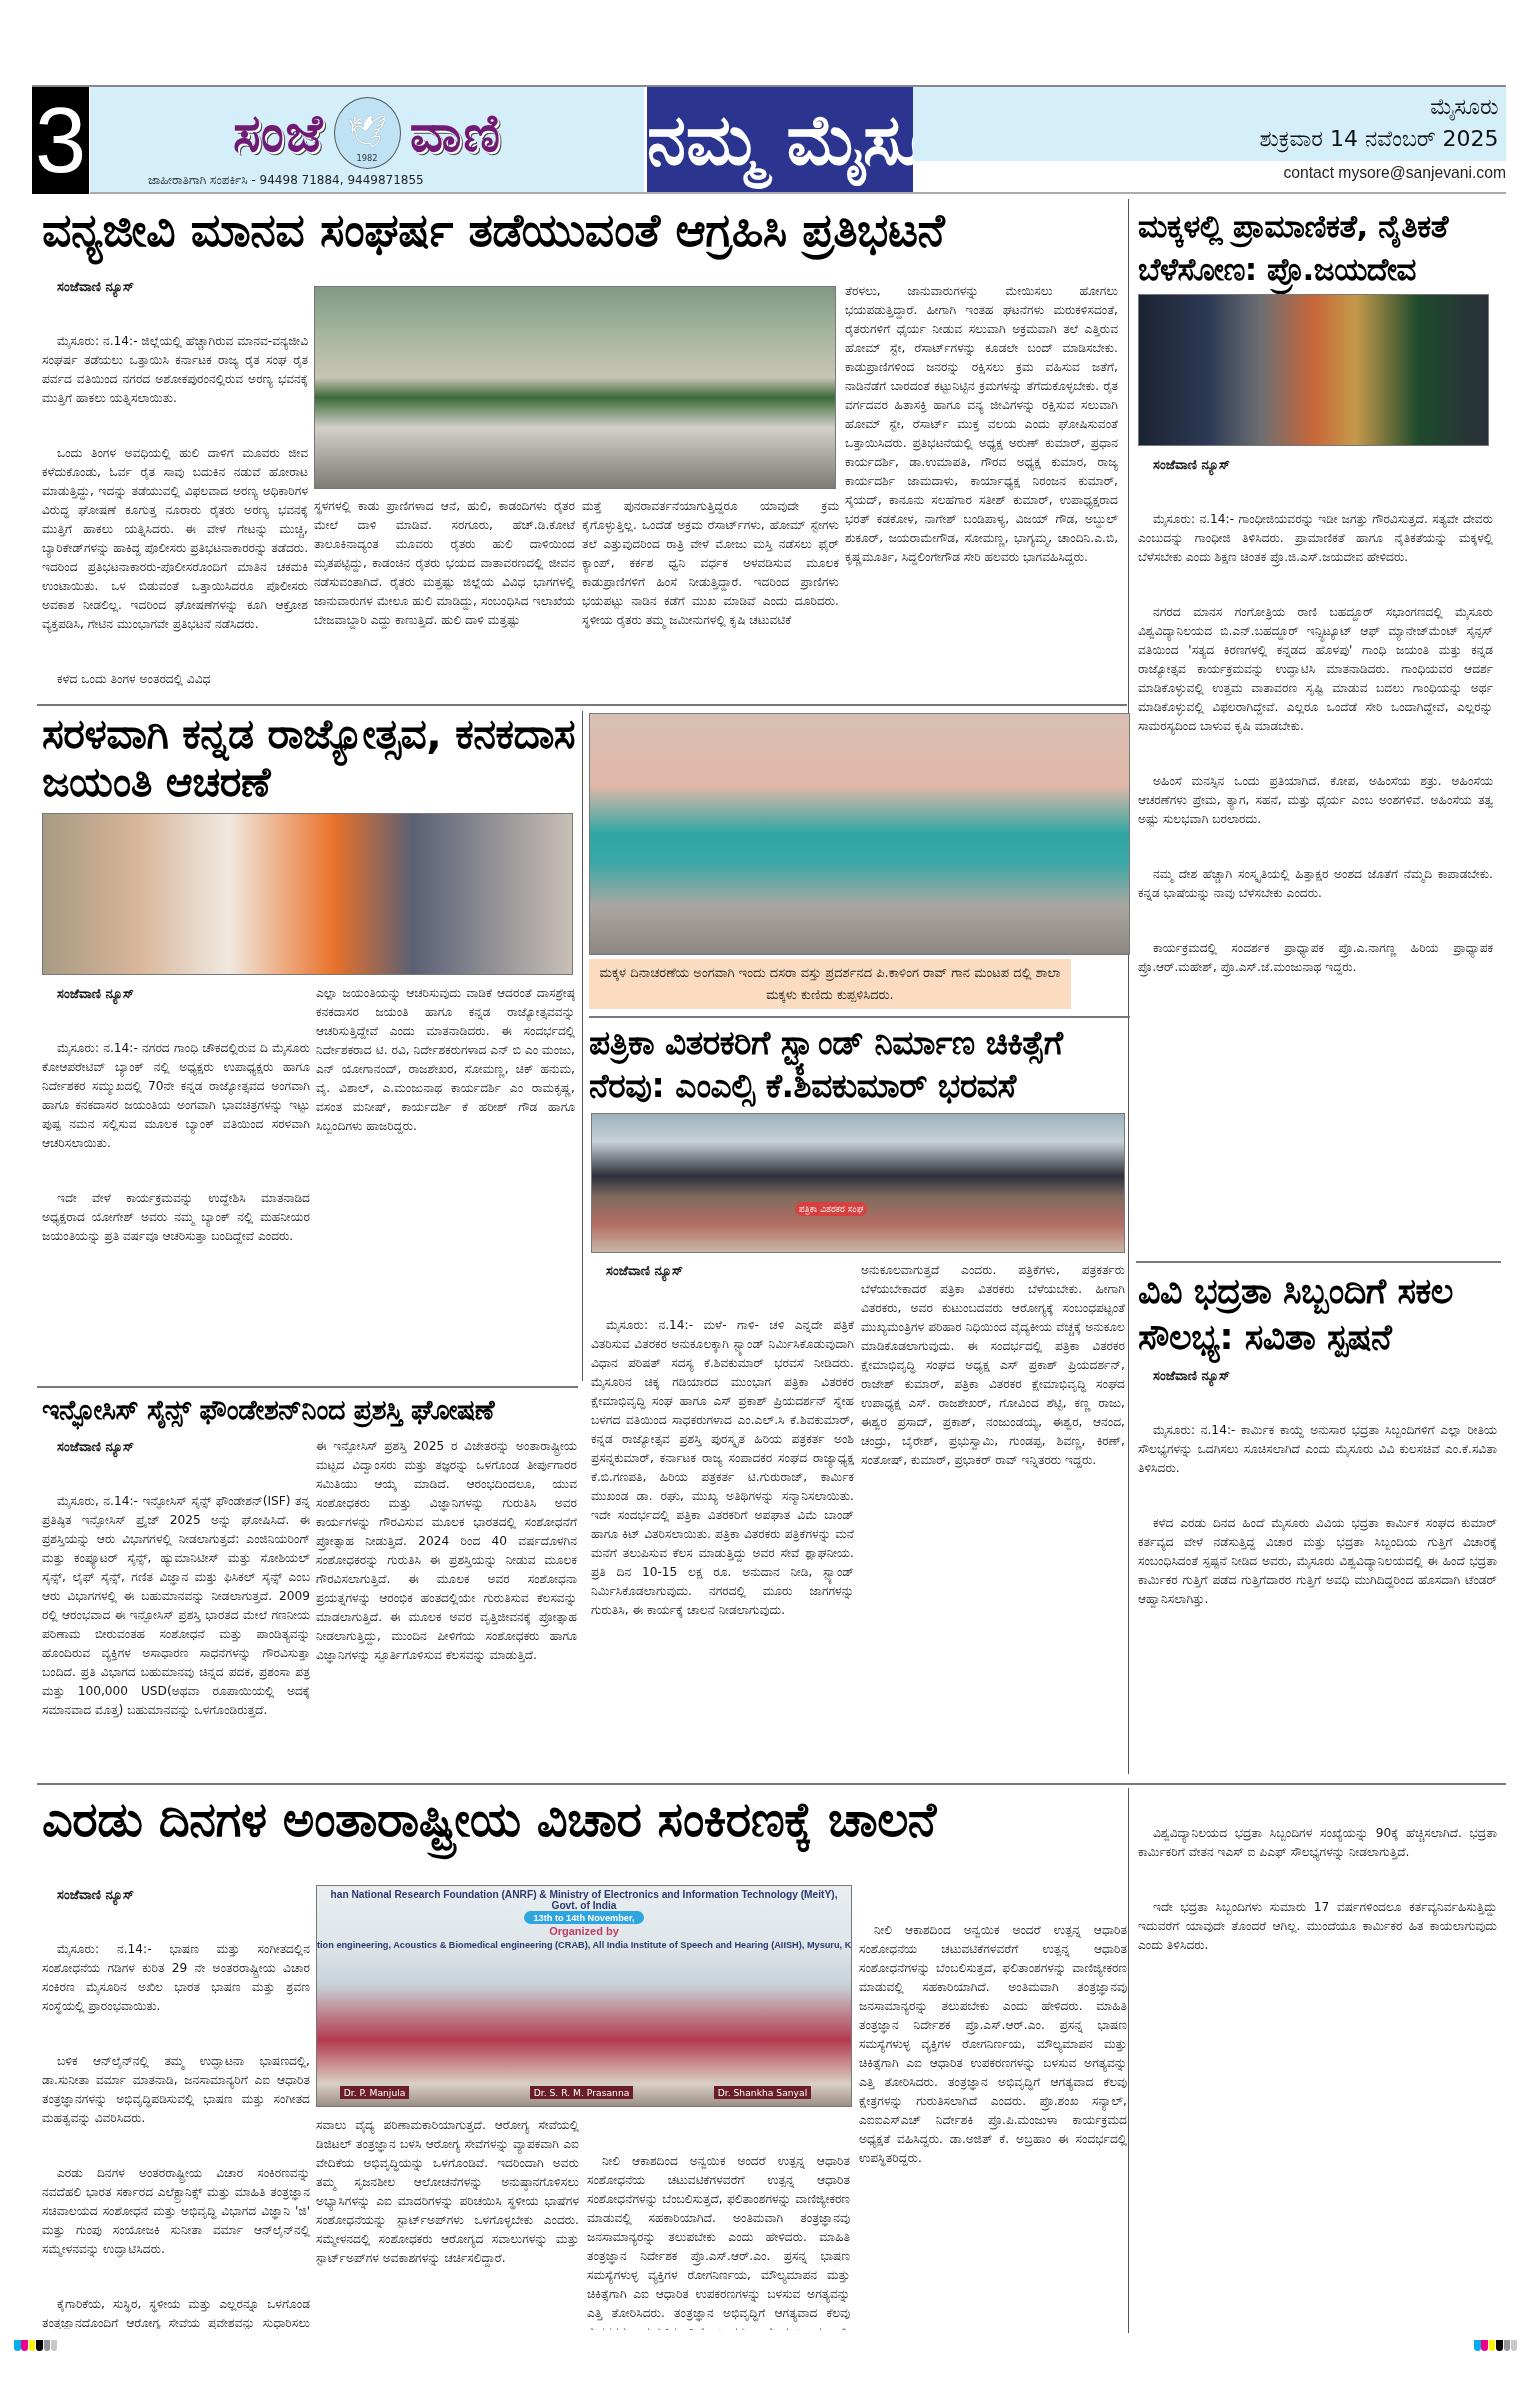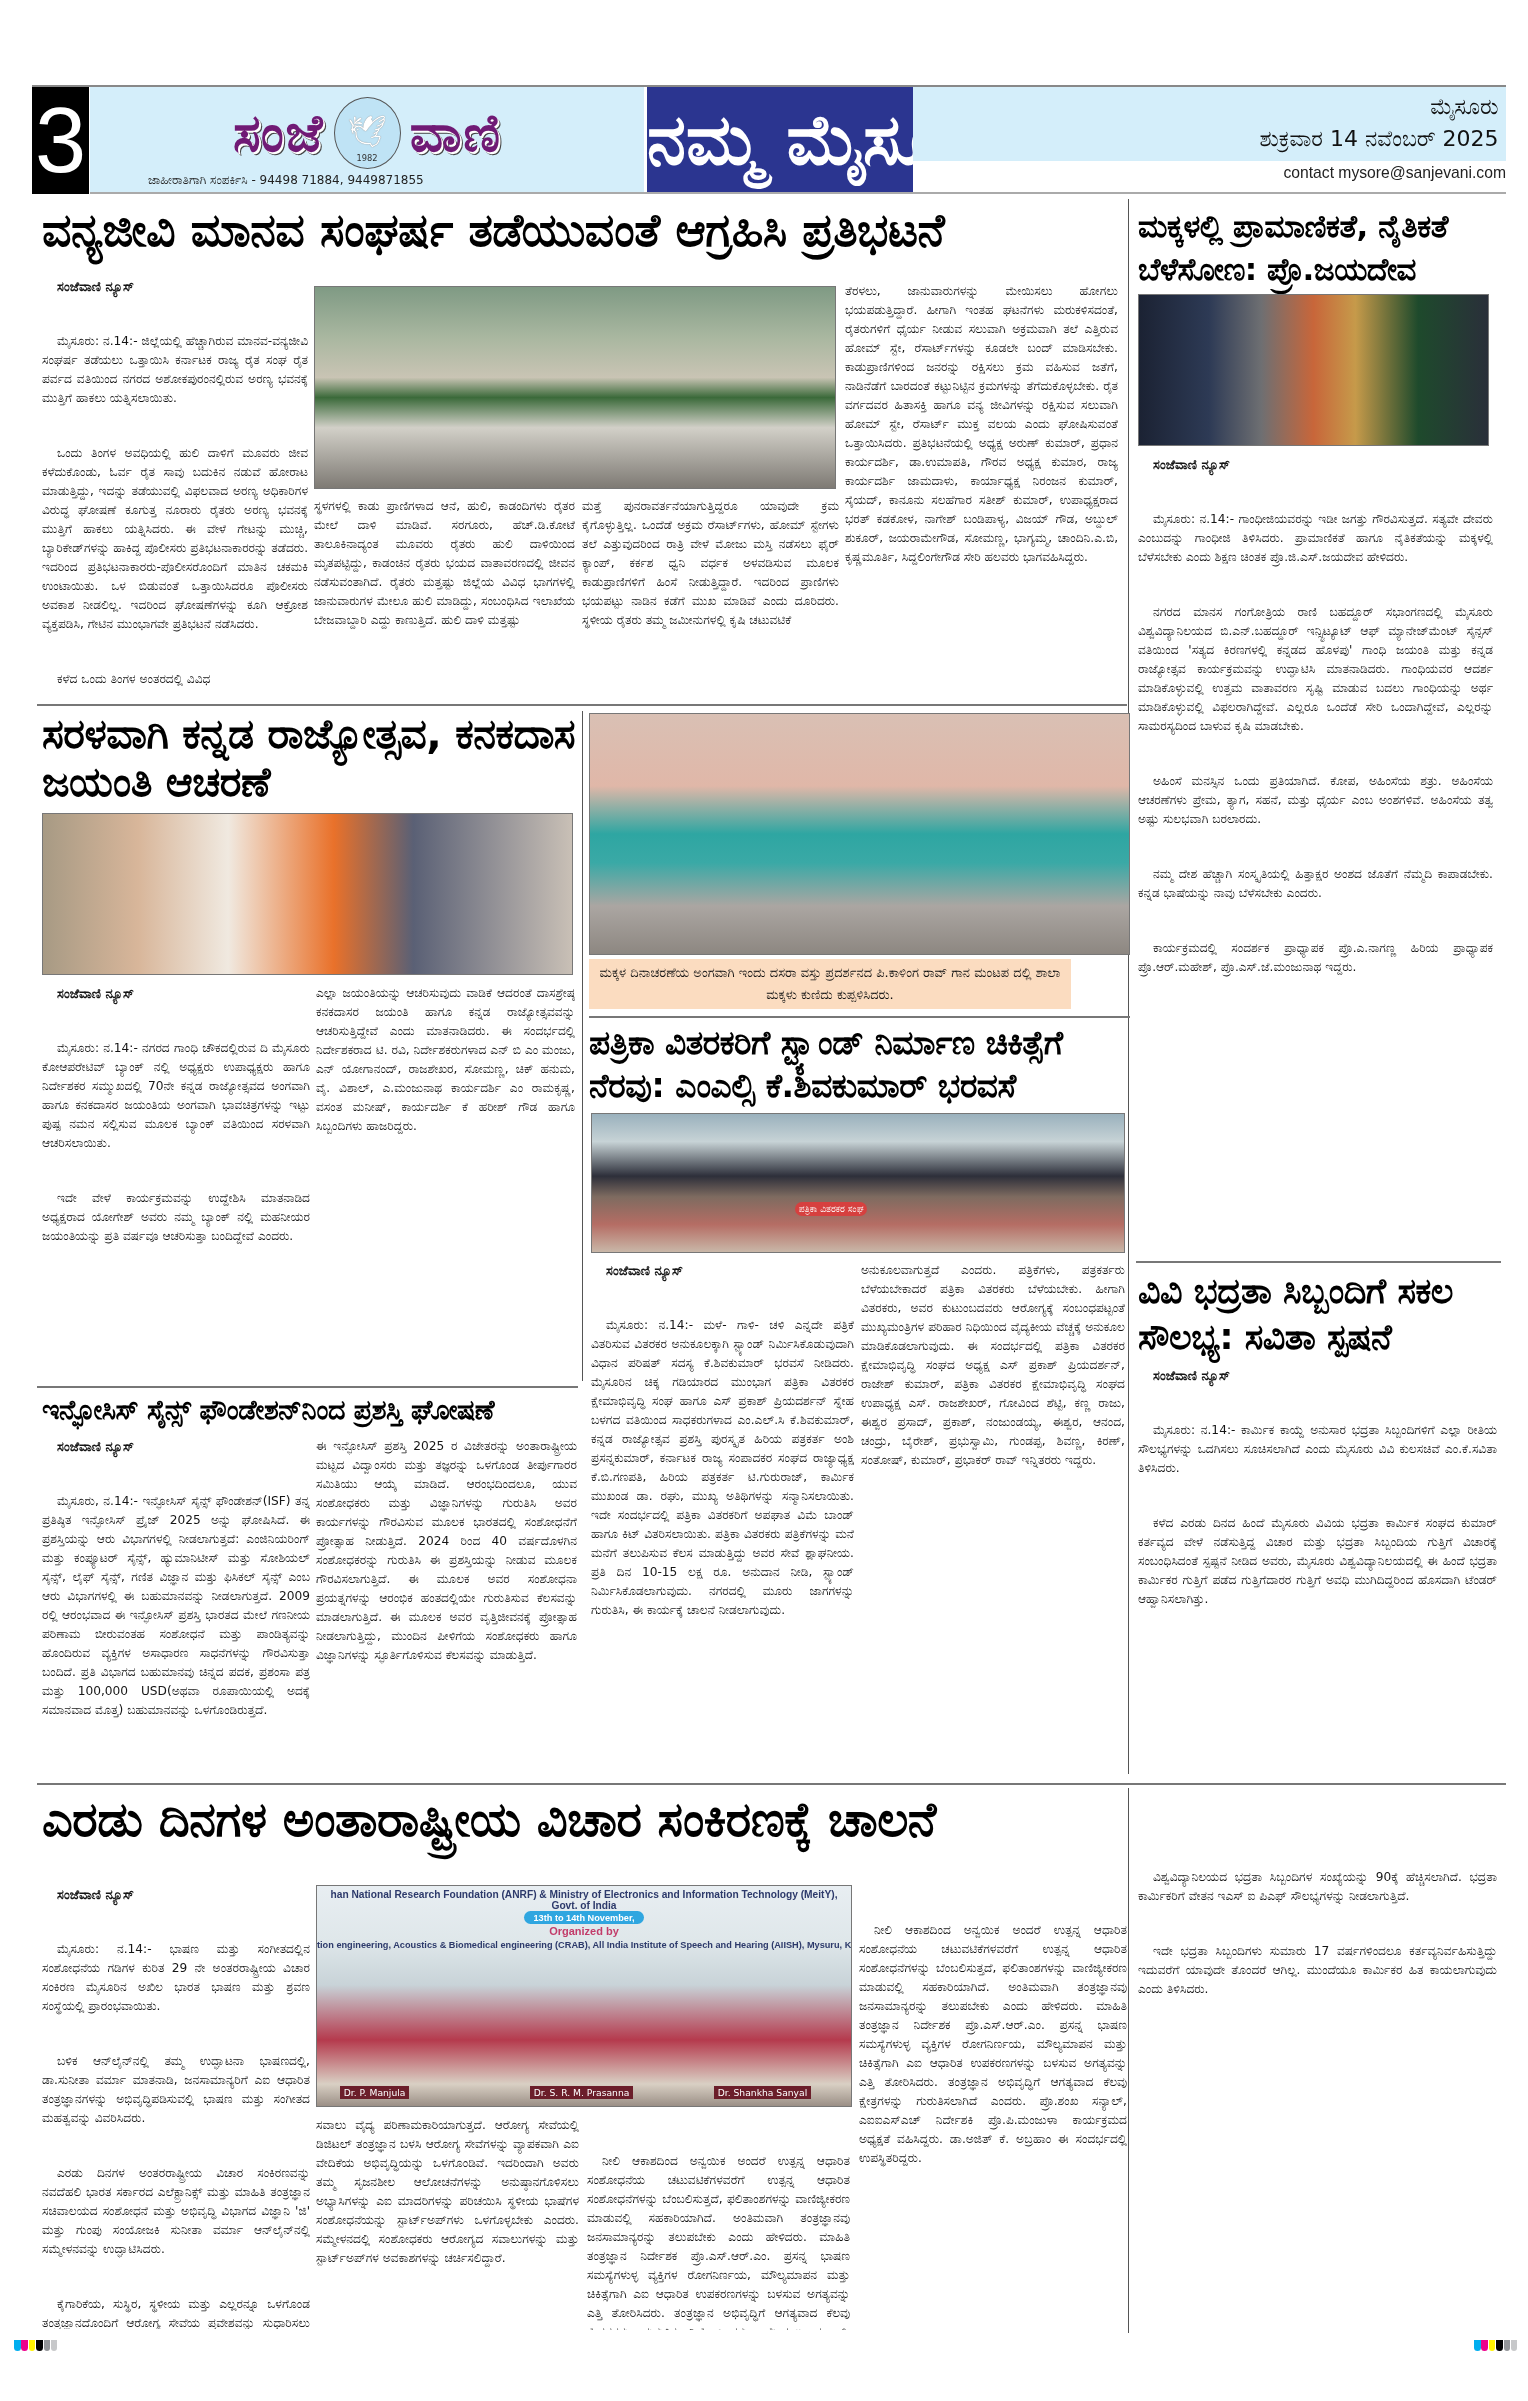--- a/index.html
+++ b/index.html
@@ -183,21 +183,21 @@
   <div class="col" style="left:316px; top:2116px; width:263px; height:214px;">ಸವಾಲು ವೈದ್ಯ ಪರಿಣಾಮಕಾರಿಯಾಗುತ್ತದೆ. ಆರೋಗ್ಯ ಸೇವೆಯಲ್ಲಿ ಡಿಜಿಟಲ್ ತಂತ್ರಜ್ಞಾನ ಬಳಸಿ ಆರೋಗ್ಯ ಸೇವೆಗಳನ್ನು ವ್ಯಾಪಕವಾಗಿ ಎಐ ವೇದಿಕೆಯ ಅಭಿವೃದ್ಧಿಯನ್ನು ಒಳಗೊಂಡಿವೆ. ಇದರಿಂದಾಗಿ ಅವರು ತಮ್ಮ ಸೃಜನಶೀಲ ಆಲೋಚನೆಗಳನ್ನು ಅನುಷ್ಠಾನಗೊಳಿಸಲು ಅಭ್ಯಾಸಿಗಳನ್ನು ಎಐ ಮಾದರಿಗಳನ್ನು ಪರಿಚಯಿಸಿ ಸ್ಥಳೀಯ ಭಾಷೆಗಳ ಸಂಶೋಧನೆಯನ್ನು ಸ್ಟಾರ್ಟ್‌ಅಪ್‌ಗಳು ಒಳಗೊಳ್ಳಬೇಕು ಎಂದರು. ಸಮ್ಮೇಳನದಲ್ಲಿ ಸಂಶೋಧಕರು ಆರೋಗ್ಯದ ಸವಾಲುಗಳನ್ನು ಮತ್ತು ಸ್ಟಾರ್ಟ್‌ಅಪ್‌ಗಳ ಅವಕಾಶಗಳನ್ನು ಚರ್ಚಿಸಲಿದ್ದಾರೆ.</div>
   <div class="col" style="left:587px; top:2116px; width:263px; height:214px;">
     <p>ನೀಲಿ ಆಕಾಶದಿಂದ ಅನ್ವಯಿಕ ಅಂದರೆ ಉತ್ಪನ್ನ ಆಧಾರಿತ ಸಂಶೋಧನೆಯ ಚಟುವಟಿಕೆಗಳವರೆಗೆ ಉತ್ಪನ್ನ ಆಧಾರಿತ ಸಂಶೋಧನೆಗಳನ್ನು ಬೆಂಬಲಿಸುತ್ತದೆ, ಫಲಿತಾಂಶಗಳನ್ನು ವಾಣಿಜ್ಯೀಕರಣ ಮಾಡುವಲ್ಲಿ ಸಹಕಾರಿಯಾಗಿದೆ. ಅಂತಿಮವಾಗಿ ತಂತ್ರಜ್ಞಾನವು ಜನಸಾಮಾನ್ಯರನ್ನು ತಲುಪಬೇಕು ಎಂದು ಹೇಳಿದರು. ಮಾಹಿತಿ ತಂತ್ರಜ್ಞಾನ ನಿರ್ದೇಶಕ ಪ್ರೊ.ಎಸ್.ಆರ್.ಎಂ. ಪ್ರಸನ್ನ ಭಾಷಣ ಸಮಸ್ಯೆಗಳುಳ್ಳ ವ್ಯಕ್ತಿಗಳ ರೋಗನಿರ್ಣಯ, ಮೌಲ್ಯಮಾಪನ ಮತ್ತು ಚಿಕಿತ್ಸೆಗಾಗಿ ಎಐ ಆಧಾರಿತ ಉಪಕರಣಗಳನ್ನು ಬಳಸುವ ಅಗತ್ಯವನ್ನು ಎತ್ತಿ ತೋರಿಸಿದರು. ತಂತ್ರಜ್ಞಾನ ಅಭಿವೃದ್ಧಿಗೆ ಆಗತ್ಯವಾದ ಕೆಲವು ಕ್ಷೇತ್ರಗಳನ್ನು ಗುರುತಿಸಲಾಗಿದೆ ಎಂದರು. ಪ್ರೊ.ಶಂಖ ಸನ್ಯಾಲ್, ಎಐಐಎಸ್‌ಎಚ್ ನಿರ್ದೇಶಕಿ ಪ್ರೊ.ಪಿ.ಮಂಜುಳಾ ಕಾರ್ಯಕ್ರಮದ ಅಧ್ಯಕ್ಷತೆ ವಹಿಸಿದ್ದರು. ಡಾ.ಅಜಿತ್ ಕೆ. ಅಬ್ರಹಾಂ ಈ ಸಂದರ್ಭದಲ್ಲಿ ಉಪಸ್ಥಿತರಿದ್ದರು.</p>
   </div>
   <div class="col" style="left:859px; top:1885px; width:268px; height:445px;">
     <p>ನೀಲಿ ಆಕಾಶದಿಂದ ಅನ್ವಯಿಕ ಅಂದರೆ ಉತ್ಪನ್ನ ಆಧಾರಿತ ಸಂಶೋಧನೆಯ ಚಟುವಟಿಕೆಗಳವರೆಗೆ ಉತ್ಪನ್ನ ಆಧಾರಿತ ಸಂಶೋಧನೆಗಳನ್ನು ಬೆಂಬಲಿಸುತ್ತದೆ, ಫಲಿತಾಂಶಗಳನ್ನು ವಾಣಿಜ್ಯೀಕರಣ ಮಾಡುವಲ್ಲಿ ಸಹಕಾರಿಯಾಗಿದೆ. ಅಂತಿಮವಾಗಿ ತಂತ್ರಜ್ಞಾನವು ಜನಸಾಮಾನ್ಯರನ್ನು ತಲುಪಬೇಕು ಎಂದು ಹೇಳಿದರು. ಮಾಹಿತಿ ತಂತ್ರಜ್ಞಾನ ನಿರ್ದೇಶಕ ಪ್ರೊ.ಎಸ್.ಆರ್.ಎಂ. ಪ್ರಸನ್ನ ಭಾಷಣ ಸಮಸ್ಯೆಗಳುಳ್ಳ ವ್ಯಕ್ತಿಗಳ ರೋಗನಿರ್ಣಯ, ಮೌಲ್ಯಮಾಪನ ಮತ್ತು ಚಿಕಿತ್ಸೆಗಾಗಿ ಎಐ ಆಧಾರಿತ ಉಪಕರಣಗಳನ್ನು ಬಳಸುವ ಅಗತ್ಯವನ್ನು ಎತ್ತಿ ತೋರಿಸಿದರು. ತಂತ್ರಜ್ಞಾನ ಅಭಿವೃದ್ಧಿಗೆ ಆಗತ್ಯವಾದ ಕೆಲವು ಕ್ಷೇತ್ರಗಳನ್ನು ಗುರುತಿಸಲಾಗಿದೆ ಎಂದರು. ಪ್ರೊ.ಶಂಖ ಸನ್ಯಾಲ್, ಎಐಐಎಸ್‌ಎಚ್ ನಿರ್ದೇಶಕಿ ಪ್ರೊ.ಪಿ.ಮಂಜುಳಾ ಕಾರ್ಯಕ್ರಮದ ಅಧ್ಯಕ್ಷತೆ ವಹಿಸಿದ್ದರು. ಡಾ.ಅಜಿತ್ ಕೆ. ಅಬ್ರಹಾಂ ಈ ಸಂದರ್ಭದಲ್ಲಿ ಉಪಸ್ಥಿತರಿದ್ದರು.</p>
   </div>
 </div>
 
 <div class="vrule" style="left:1128px; top:1788px; height:545px;"></div>
-<div class="col" style="left:1138px; top:1832px; width:359px; height:542px;">
+<div class="col" style="left:1138px; top:1788px; width:359px; height:542px;">
   <p>ವಿಶ್ವವಿದ್ಯಾನಿಲಯದ ಭದ್ರತಾ ಸಿಬ್ಬಂದಿಗಳ ಸಂಖ್ಯೆಯನ್ನು 90ಕ್ಕೆ ಹೆಚ್ಚಿಸಲಾಗಿದೆ. ಭದ್ರತಾ ಕಾರ್ಮಿಕರಿಗೆ ವೇತನ ಇಎಸ್ ಐ ಪಿಎಫ್ ಸೌಲಭ್ಯಗಳನ್ನು ನೀಡಲಾಗುತ್ತಿದೆ.</p>
   <p>ಇದೇ ಭದ್ರತಾ ಸಿಬ್ಬಂದಿಗಳು ಸುಮಾರು 17 ವರ್ಷಗಳಿಂದಲೂ ಕರ್ತವ್ಯನಿರ್ವಹಿಸುತ್ತಿದ್ದು ಇದುವರೆಗೆ ಯಾವುದೇ ತೊಂದರೆ ಆಗಿಲ್ಲ. ಮುಂದೆಯೂ ಕಾರ್ಮಿಕರ ಹಿತ ಕಾಯಲಾಗುವುದು ಎಂದು ತಿಳಿಸಿದರು.</p>
 </div>
 
 <div class="reg" style="left:14px;">
   <span style="background:#00aeef;"></span>
   <span style="background:#ec008c;"></span>
   <span style="background:#fff200;"></span>
   <span style="background:#000;"></span>
   <span style="background:#939598;"></span>

